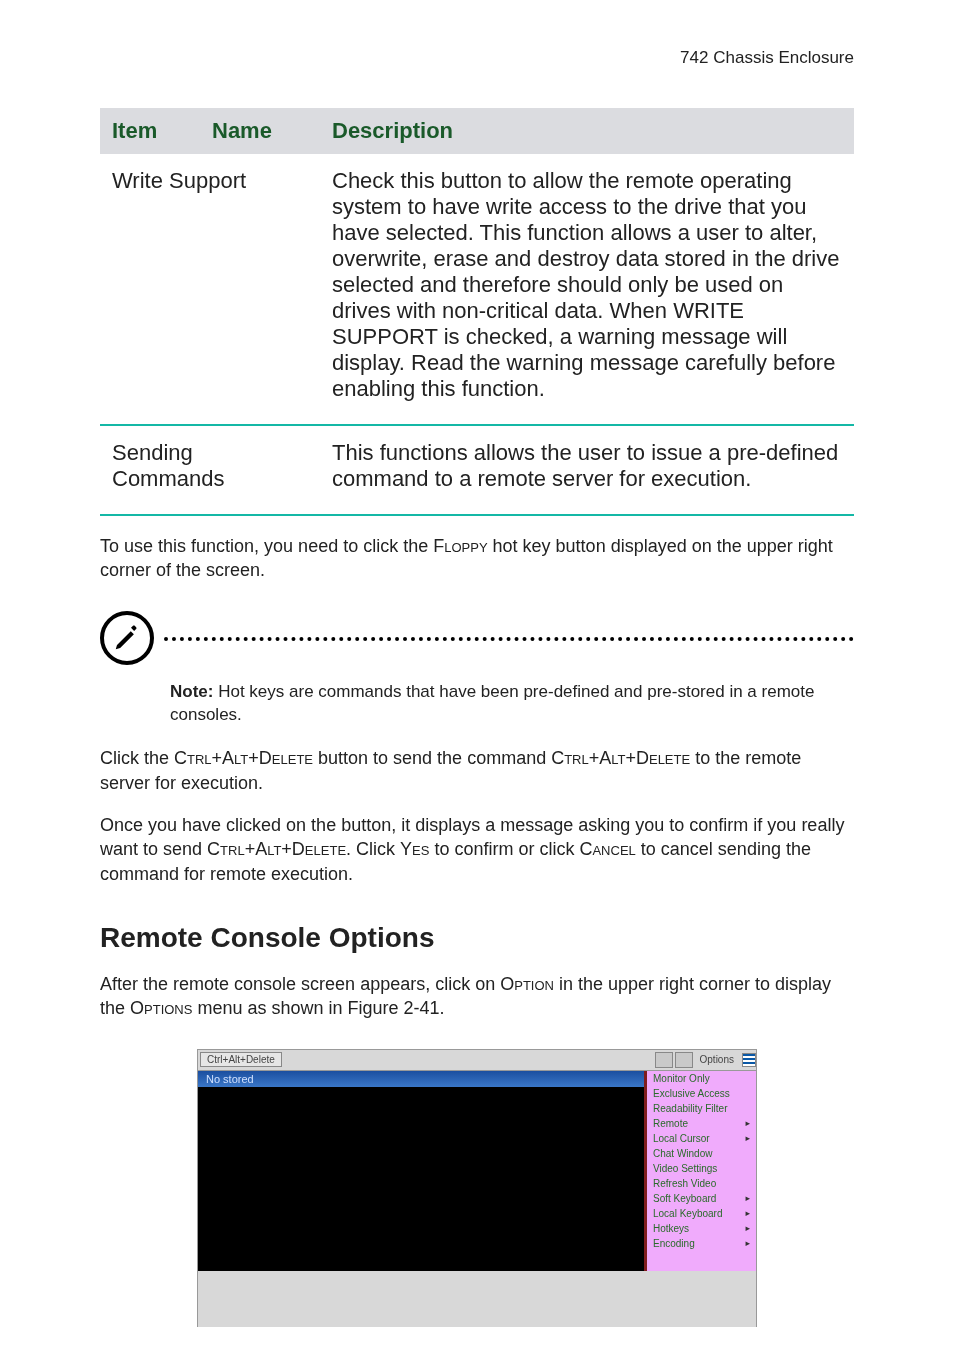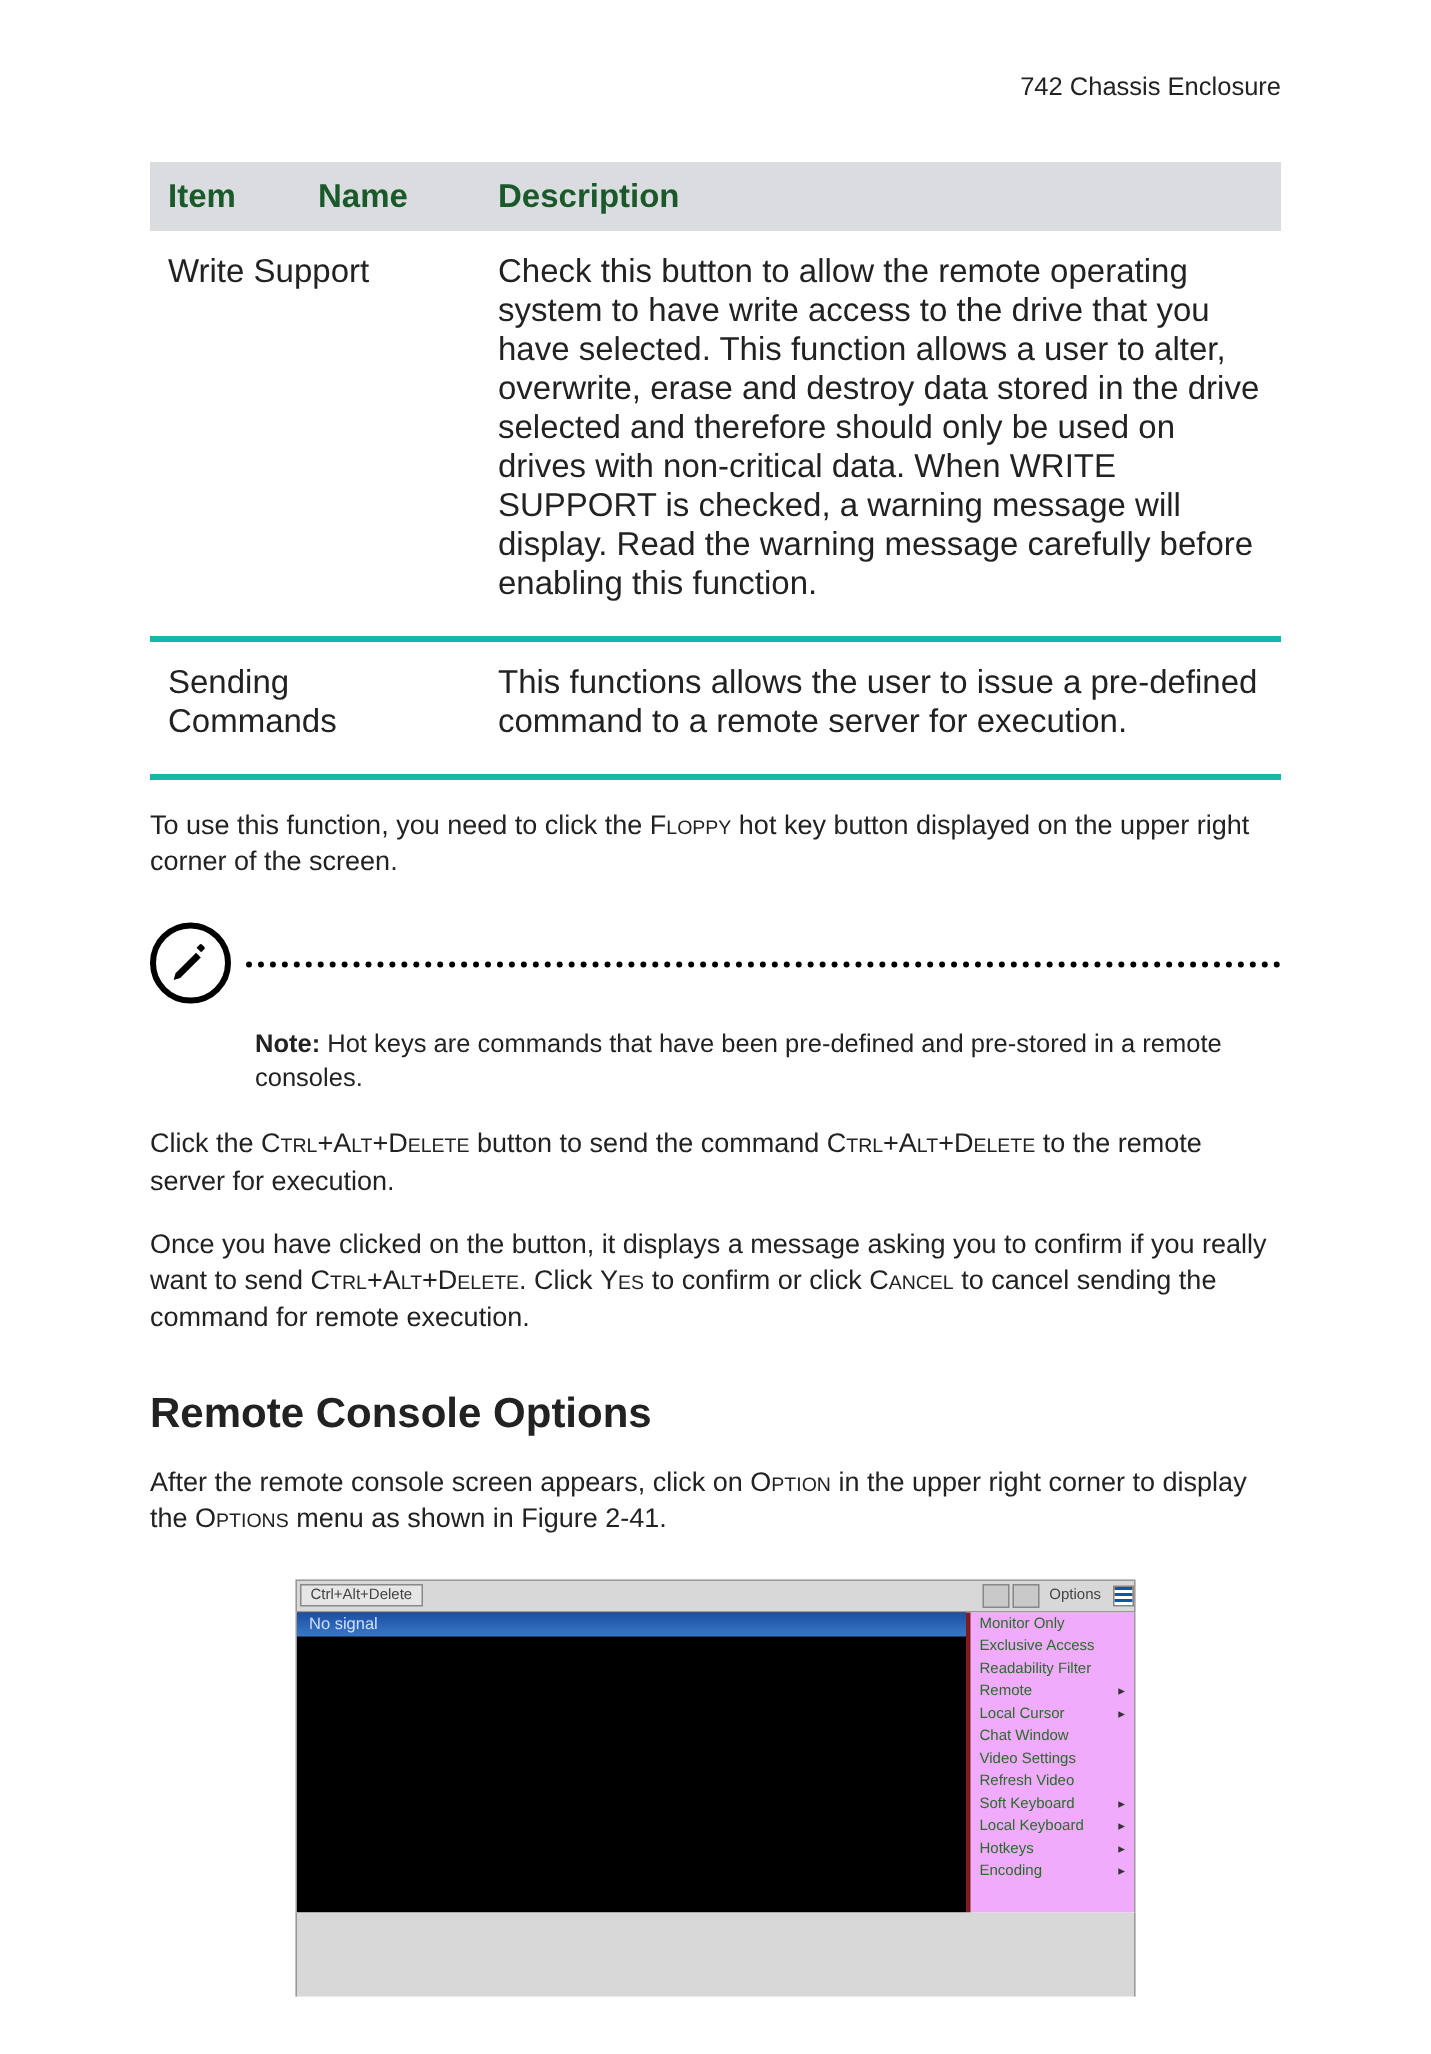--- a/index.html
+++ b/index.html
@@ -3,21 +3,21 @@
 <meta charset="utf-8">
 <style>
   * { box-sizing: border-box; margin: 0; padding: 0; }
   body { width: 954px; height: 1369px; background: #fff; font-family: "Segoe UI", Tahoma, Arial, sans-serif; color: #222; }
   .page { padding: 48px 100px 40px 100px; }
   .hdr { display: flex; justify-content: flex-end; font-size: 17px; margin-bottom: 40px; }
   .hdr .pn { font-weight: 400; }
 
   table.t1 { width: 100%; border-collapse: collapse; font-size: 22px; margin-top: 14px; }
   table.t1 th { text-align: left; background: #dbdce0; color: #1a5a2a; font-weight: 600; padding: 10px 12px; }
-  table.t1 td { padding: 14px 12px 22px 12px; vertical-align: top; border-bottom: 4px solid #14b8a6; }
+  table.t1 td { padding: 14px 12px 22px 12px; vertical-align: top; border-bottom: 2px solid #14b8a6; }
   table.t1 tr:first-child th:first-child { width: 100px; }
   table.t1 tr:first-child th:nth-child(2) { width: 120px; }
   .col1 { width: 220px; }
   .col2 { }
 
   p.body { font-size: 18px; line-height: 1.35; margin-top: 18px; }
   .scap { font-variant: small-caps; }
 
   .notewrap { display: flex; align-items: flex-start; margin-top: 26px; margin-bottom: 8px; }
   .noteicon { flex: 0 0 64px; position: relative; }
@@ -119,21 +119,21 @@
     <div class="shot-top">
       <span class="btn">Ctrl+Alt+Delete</span>
       <span class="spacer"></span>
       <span class="ico"></span>
       <span class="ico"></span>
       <span class="opt">Options</span>
       <span class="menu-ico"></span>
     </div>
     <div class="shot-main">
       <div class="shot-canvas">
-        <div class="titlebar">No signal</div>
+        <div class="titlebar">No stored</div>
       </div>
       <div class="shot-menu">
         <div>
               <span>Monitor Only</span>
             </div>
         <div>
               <span>Exclusive Access</span>
             </div>
         <div>
               <span>Readability Filter</span>

